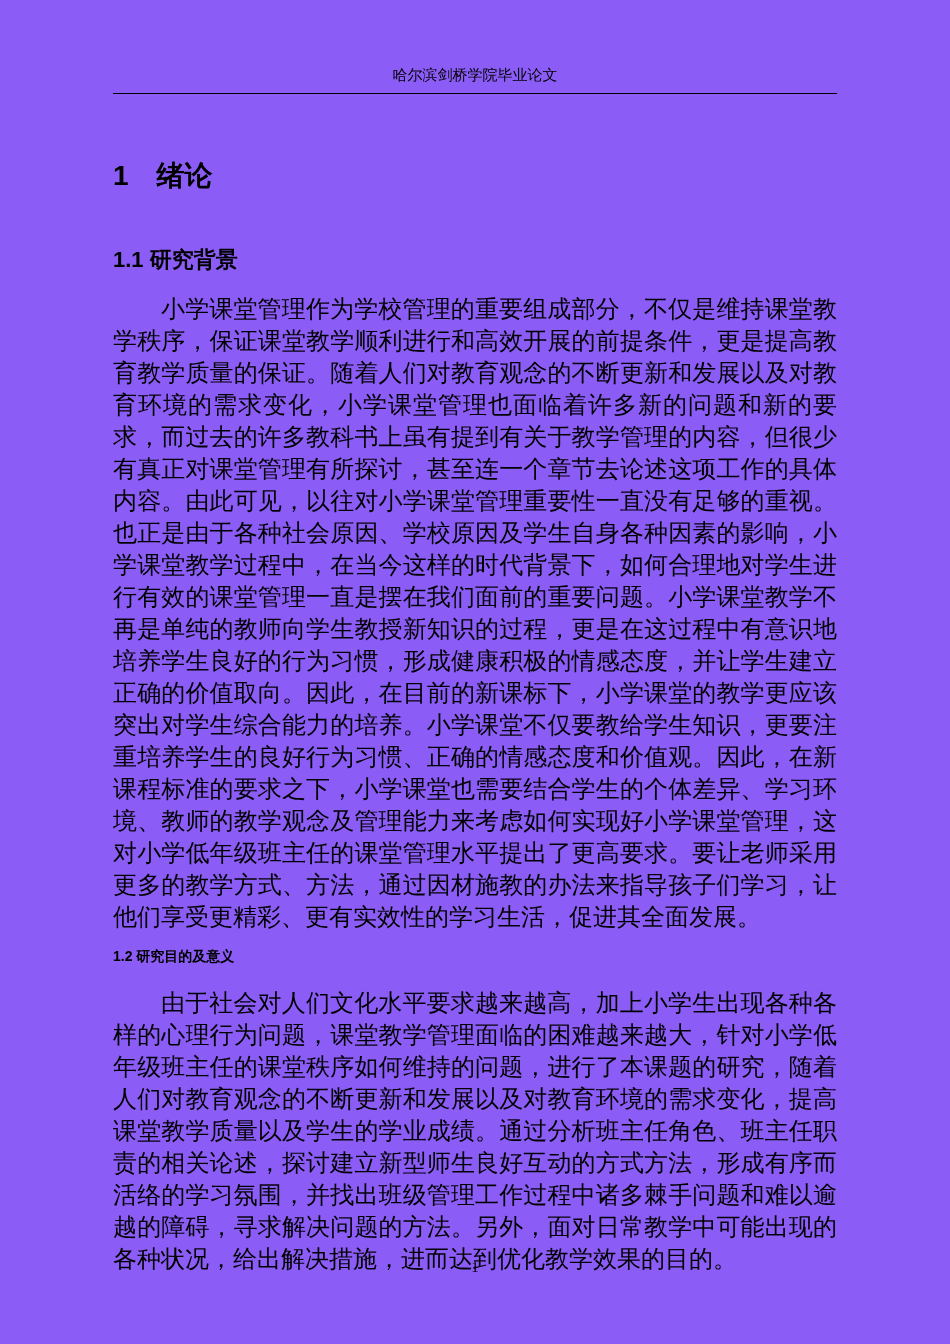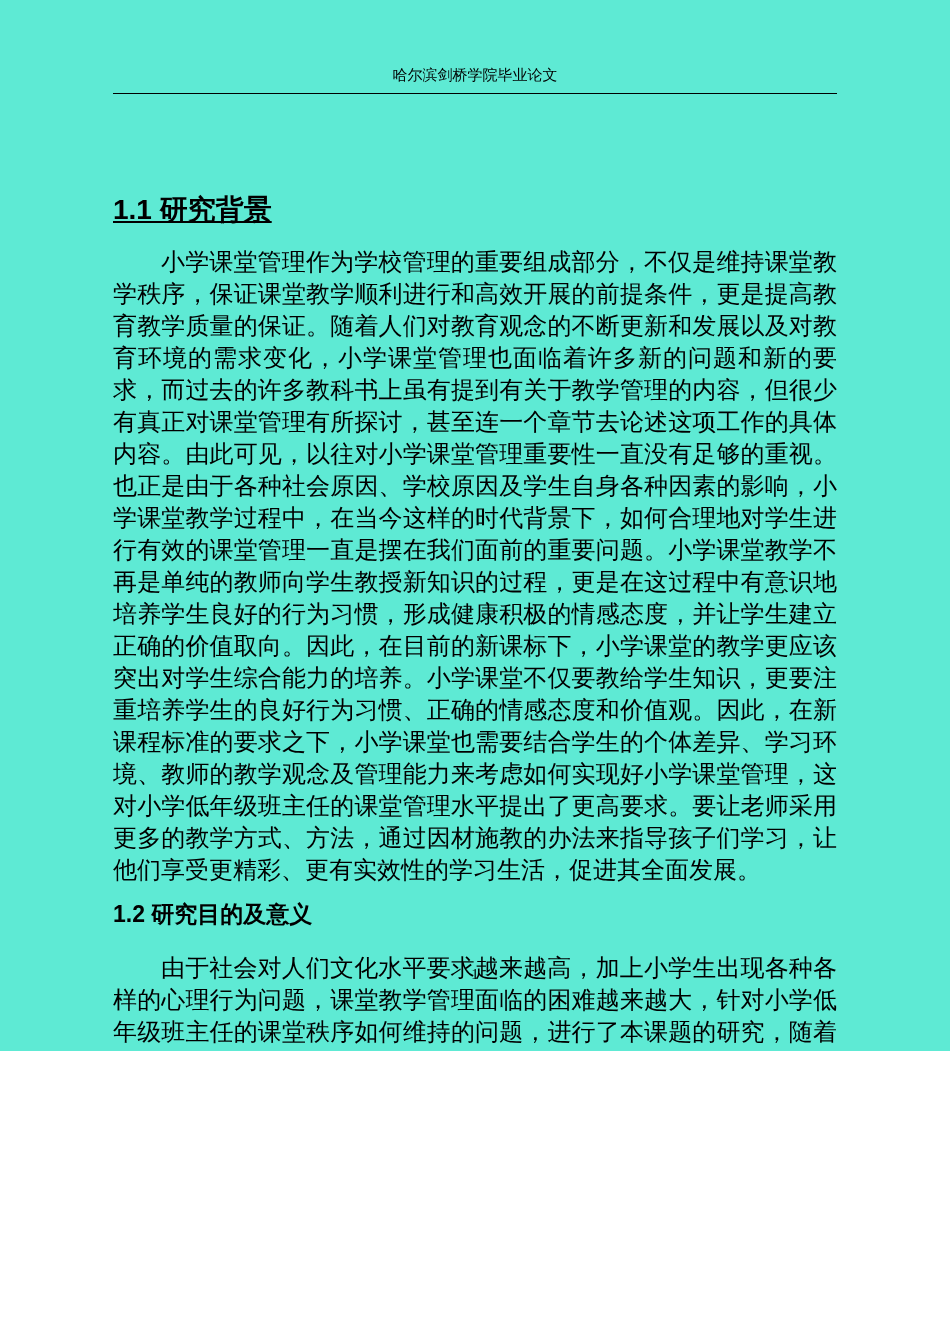--- a/index.html
+++ b/index.html
@@ -1,23 +1,23 @@
 <!DOCTYPE html>
 <html><head>
 <meta charset="utf-8">
 <style>
   * { box-sizing: border-box; }
   html, body { margin: 0; padding: 0; background: #ffffff; }
 
   .page {
     position: relative;
     width: 950px;
-    height: 1051px;
+    height: 1344px;
     margin: 0 auto;
-    background: #5eead4;
+    background: #8b5cf6;
     color: #000000;
     font-family: "Liberation Serif", "DejaVu Serif", serif;
     overflow: hidden;
   }
 
   .page-header {
     position: absolute;
     top: 0;
     left: 113px;
     width: 724px;
@@ -45,22 +45,22 @@
     font-weight: bold;
     line-height: 1.3;
     white-space: pre-wrap;
   }
 
   .section-heading {
     font-family: "Liberation Sans", "DejaVu Sans", sans-serif;
     font-weight: bold;
     line-height: 1.3;
   }
-  .section-heading.first  { margin: 52px 0 0 0; font-size: 28px; text-decoration: underline; }
-  .section-heading.second { margin: 14px 0 0 0; font-size: 23px; }
+  .section-heading.first  { margin: 52px 0 0 0; font-size: 22px; }
+  .section-heading.second { margin: 14px 0 0 0; font-size: 14px; }
 
   .subsection-heading {
     margin: 26px 0 0 0;
     font-family: "Liberation Sans", "DejaVu Sans", sans-serif;
     font-size: 19px;
     font-weight: bold;
     line-height: 1.3;
   }
 
   .body-para {
@@ -85,20 +85,21 @@
 <body>
 
 <div class="page">
 
   <div class="page-header">
     <div class="header-text">哈尔滨剑桥学院毕业论文</div>
   </div>
 
   <div class="content">
 
+    <h1 class="chapter-heading">1　绪论</h1>
 
     <h2 class="section-heading first">1.1 研究背景</h2>
 
     <p class="body-para">小学课堂管理作为学校管理的重要组成部分，不仅是维持课堂教学秩序，保证课堂教学顺利进行和高效开展的前提条件，更是提高教育教学质量的保证。随着人们对教育观念的不断更新和发展以及对教育环境的需求变化，小学课堂管理也面临着许多新的问题和新的要求，而过去的许多教科书上虽有提到有关于教学管理的内容，但很少有真正对课堂管理有所探讨，甚至连一个章节去论述这项工作的具体内容。由此可见，以往对小学课堂管理重要性一直没有足够的重视。也正是由于各种社会原因、学校原因及学生自身各种因素的影响，小学课堂教学过程中，在当今这样的时代背景下，如何合理地对学生进行有效的课堂管理一直是摆在我们面前的重要问题。小学课堂教学不再是单纯的教师向学生教授新知识的过程，更是在这过程中有意识地培养学生良好的行为习惯，形成健康积极的情感态度，并让学生建立正确的价值取向。因此，在目前的新课标下，小学课堂的教学更应该突出对学生综合能力的培养。小学课堂不仅要教给学生知识，更要注重培养学生的良好行为习惯、正确的情感态度和价值观。因此，在新课程标准的要求之下，小学课堂也需要结合学生的个体差异、学习环境、教师的教学观念及管理能力来考虑如何实现好小学课堂管理，这对小学低年级班主任的课堂管理水平提出了更高要求。要让老师采用更多的教学方式、方法，通过因材施教的办法来指导孩子们学习，让他们享受更精彩、更有实效性的学习生活，促进其全面发展。</p>
 
     <h2 class="section-heading second">1.2 研究目的及意义</h2>
 
 
     <p class="body-para second">由于社会对人们文化水平要求越来越高，加上小学生出现各种各样的心理行为问题，课堂教学管理面临的困难越来越大，针对小学低年级班主任的课堂秩序如何维持的问题，进行了本课题的研究，随着人们对教育观念的不断更新和发展以及对教育环境的需求变化，提高课堂教学质量以及学生的学业成绩。通过分析班主任角色、班主任职责的相关论述，探讨建立新型师生良好互动的方式方法，形成有序而活络的学习氛围，并找出班级管理工作过程中诸多棘手问题和难以逾越的障碍，寻求解决问题的方法。另外，面对日常教学中可能出现的各种状况，给出解决措施，进而达到优化教学效果的目的。</p>
 

